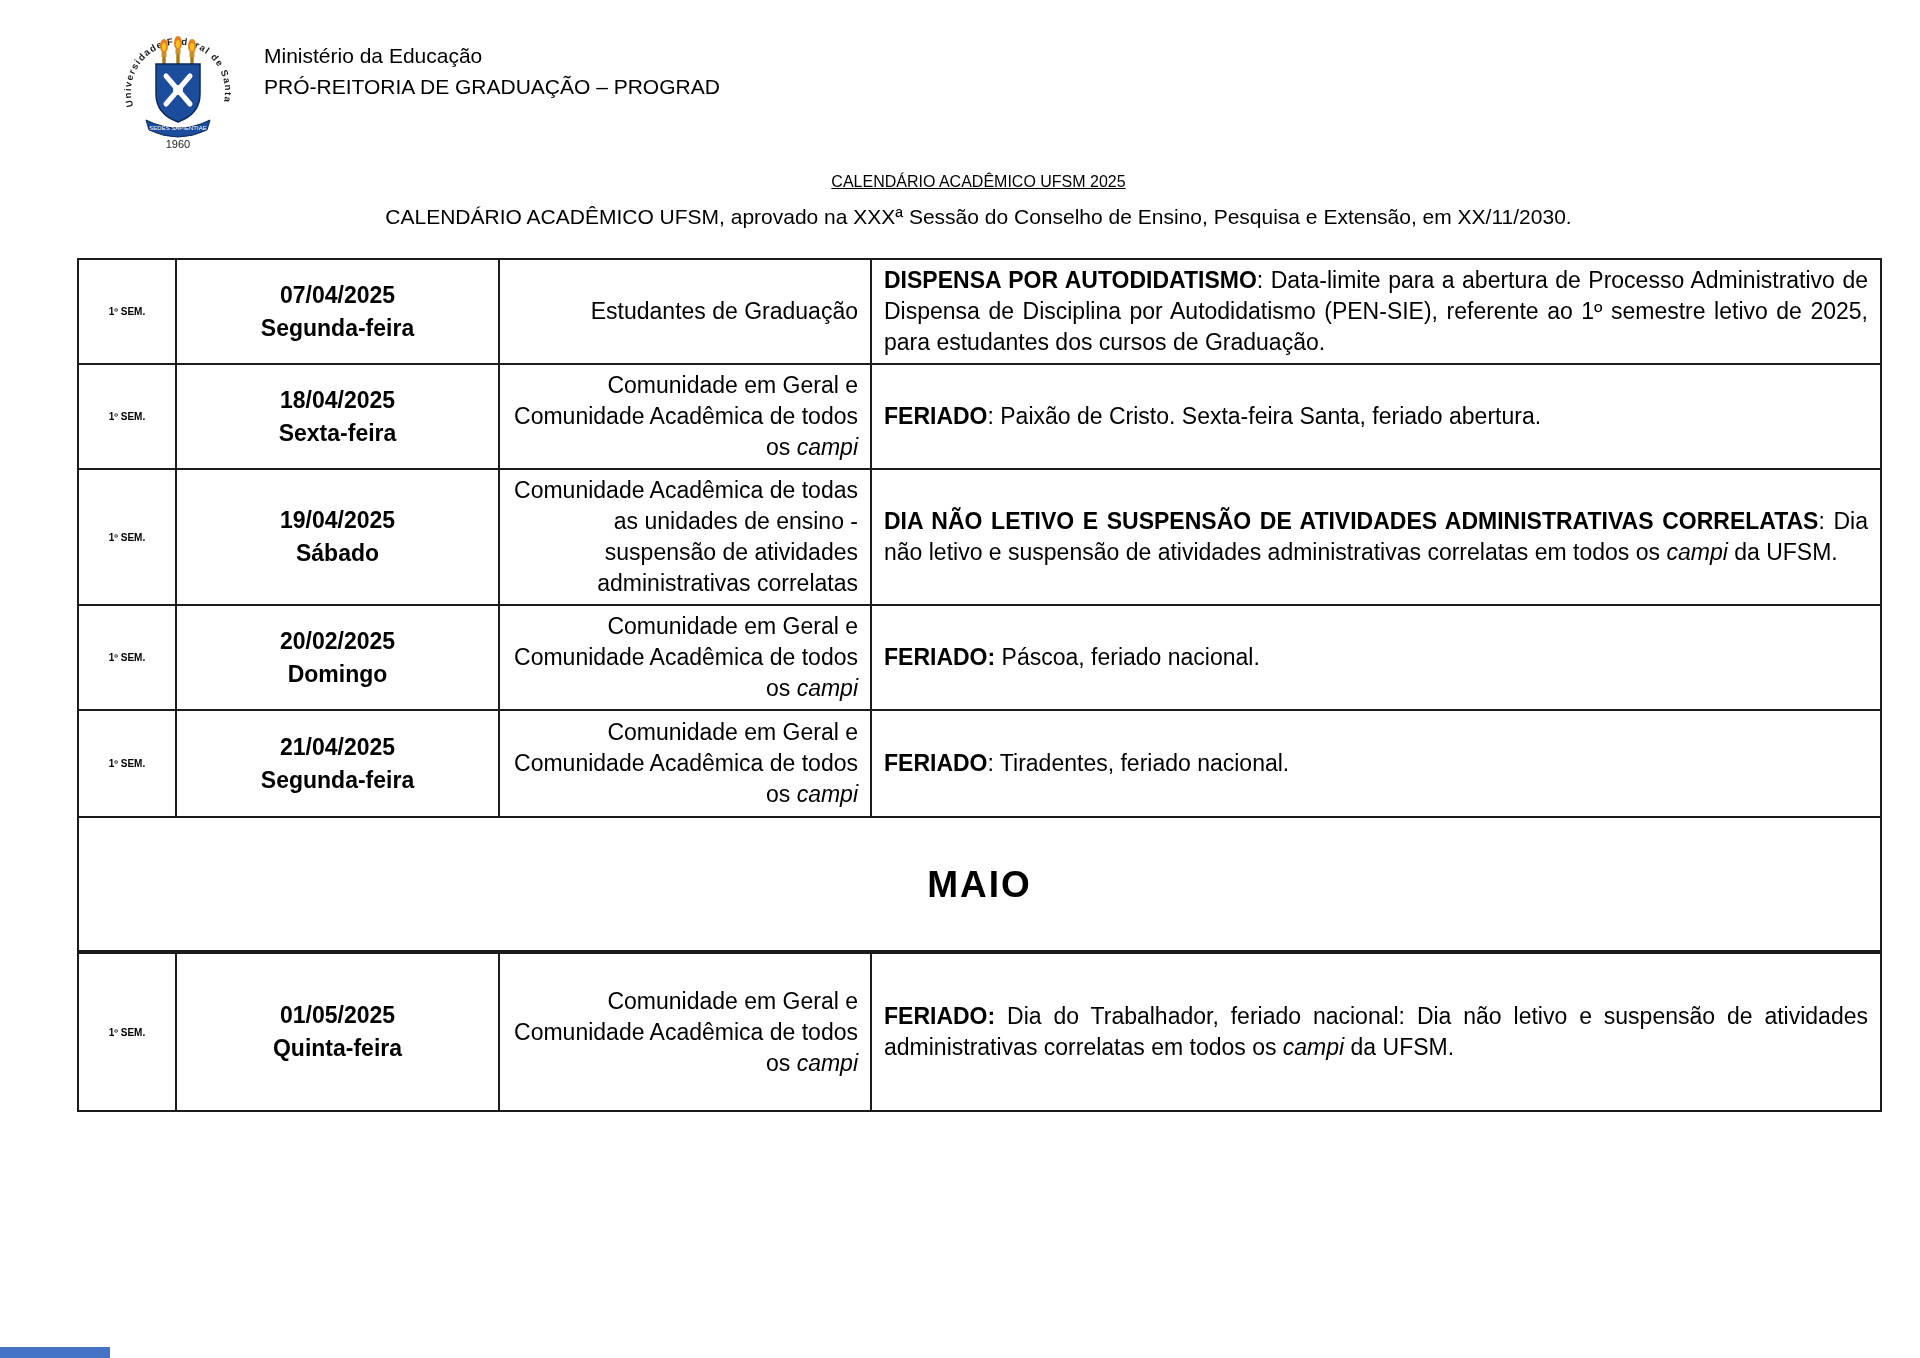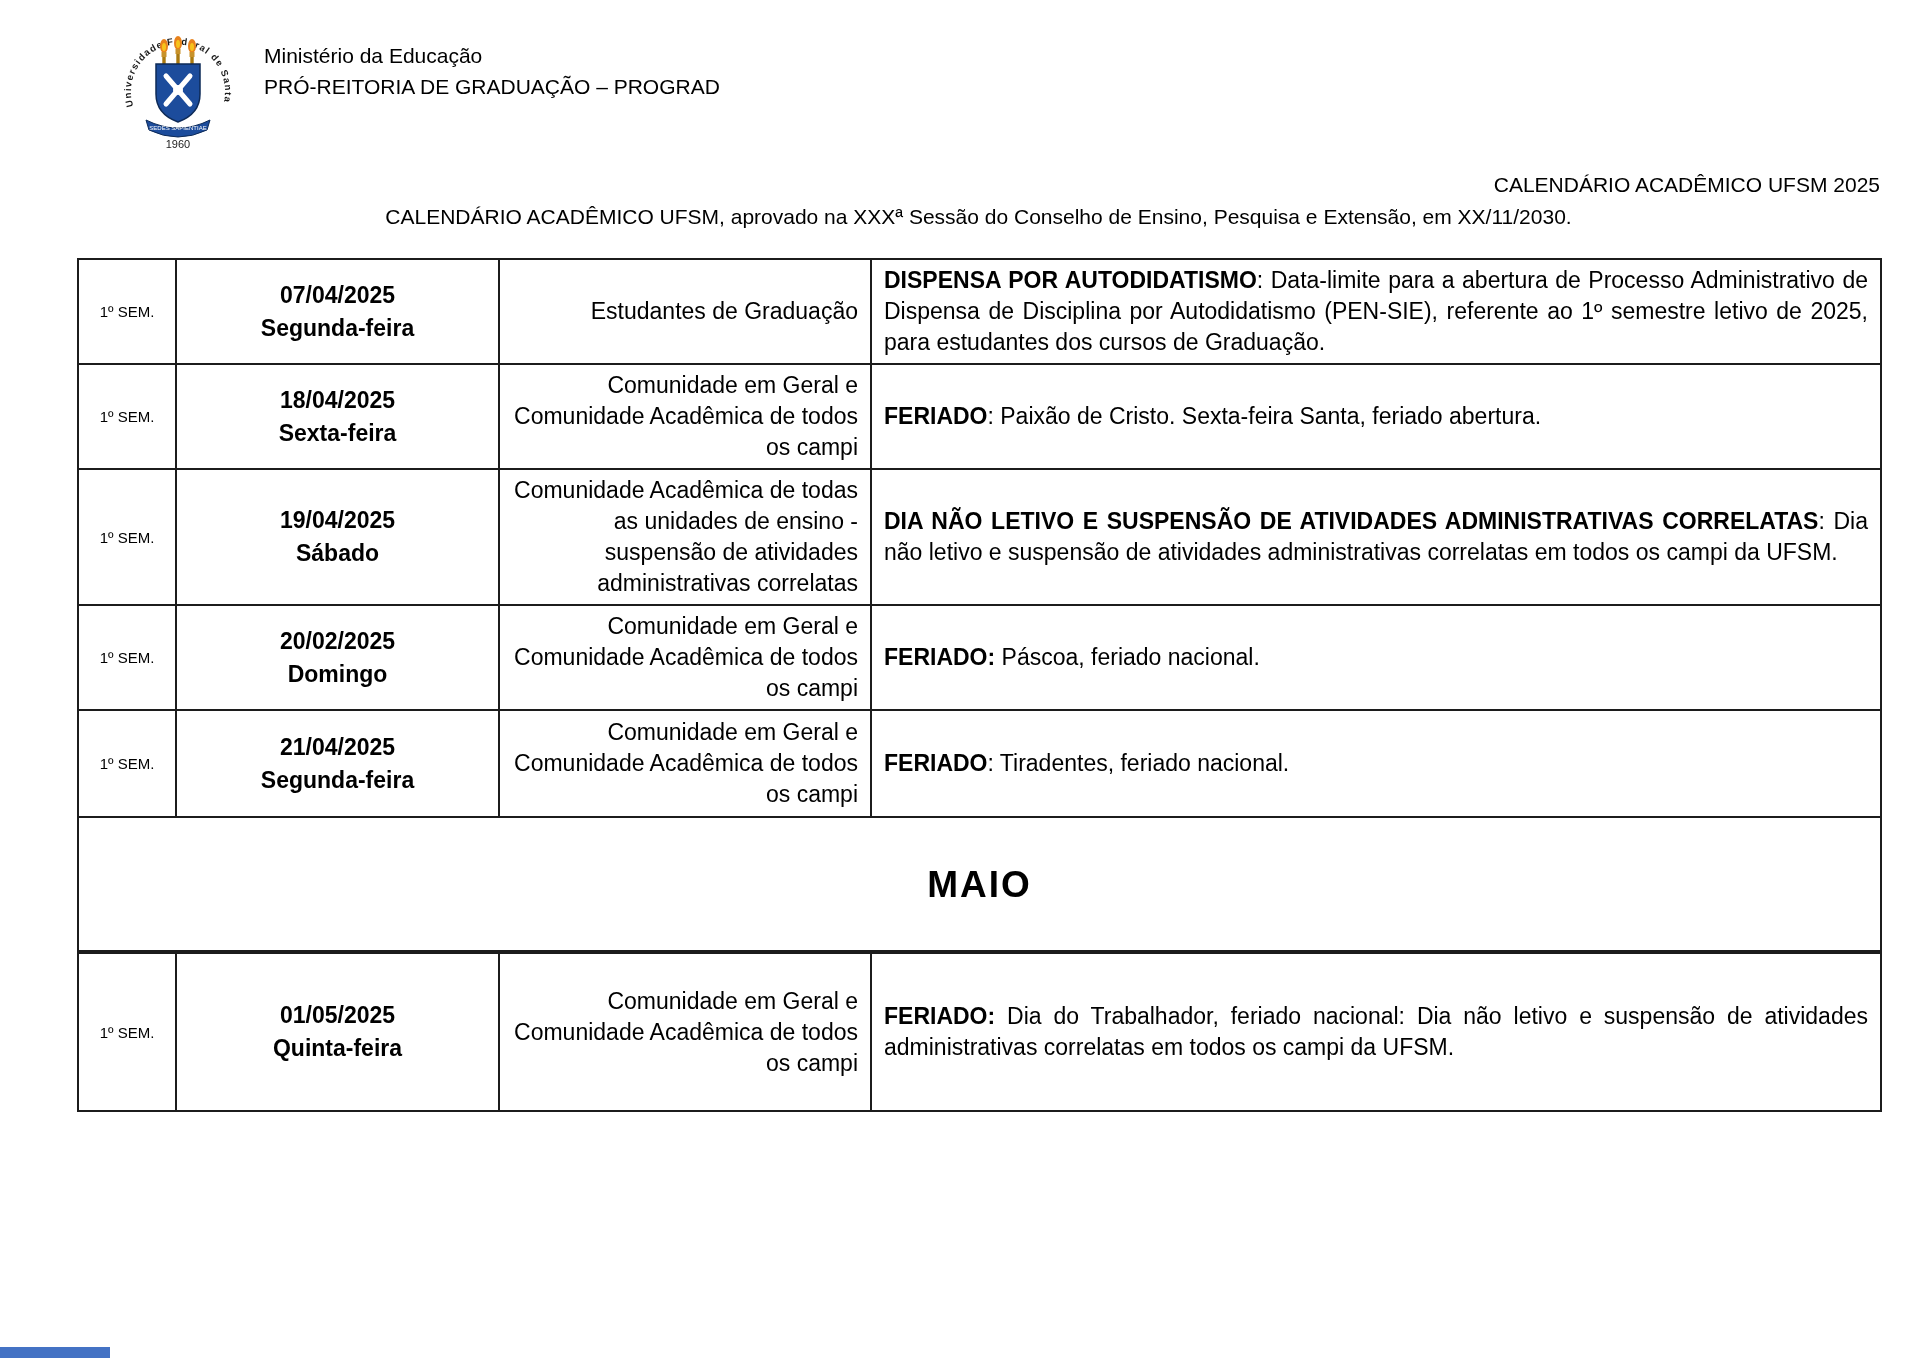--- a/index.html
+++ b/index.html
@@ -5,40 +5,40 @@
   html,body{margin:0;padding:0;background:#e9e9e9;}
   .page{
     position:relative;width:1920px;height:1358px;background:#ffffff;
     font-family:"Liberation Sans","DejaVu Sans",sans-serif;color:#000;overflow:hidden;
   }
   
   .hdr{position:absolute;left:118px;top:16px;display:flex;align-items:flex-start;gap:26px;}
   .logo{width:120px;height:134px;flex:0 0 auto;}
   .hdr-text{padding-top:24px;font-size:21px;line-height:31px;}
   
-  .title{position:absolute;left:77px;top:173px;width:1803px;text-align:right;font-size:21px;}
+  .title{position:absolute;left:77px;top:173px;width:1803px;text-align:center;font-size:16px;text-decoration:underline;}
   .subtitle{position:absolute;left:77px;top:205px;width:1803px;text-align:center;font-size:21px;}
   
   .cal{
     position:absolute;left:77px;width:1803px;border-collapse:collapse;table-layout:fixed;
     font-size:23px;line-height:31px;
   }
   .t-april{top:258px;}
   .t-may{top:952px;}
   .cal td{
     border:2px solid #1c1c1c;background:#fff;vertical-align:middle;
     padding:5px 12px;box-sizing:border-box;word-wrap:break-word;
   }
-  .c-sem{font-size:15px;font-weight:normal;text-align:center;padding-left:3px;padding-right:3px;}
+  .c-sem{font-size:10px;font-weight:bold;text-align:center;padding-left:3px;padding-right:3px;}
   .c-date{font-weight:bold;text-align:center;line-height:33px;padding-right:10px;margin-top:25px;}
   .c-aud{text-align:right;padding-right:14px;margin-left:25px;}
   .c-desc{text-align:left;margin-left:44px;}
   .c-desc.just{text-align:justify;text-justify:inter-word;}
   .b{font-weight:bold;}
-  .i{}
+  .i{font-style:italic;}
   
   .t-april tbody[data-rows] tr:nth-child(1) td{height:102px;}
   .t-april tbody[data-rows] tr:nth-child(2) td{height:105px;}
   .t-april tbody[data-rows] tr:nth-child(3) td{height:135px;}
   .t-april tbody[data-rows] tr:nth-child(4) td{height:103px;}
   .t-april tbody[data-rows] tr:nth-child(5) td{height:107px;}
   .month-cell{
     height:134px;text-align:center;vertical-align:middle;
     font-weight:900;font-size:37px;letter-spacing:2px;
   }

